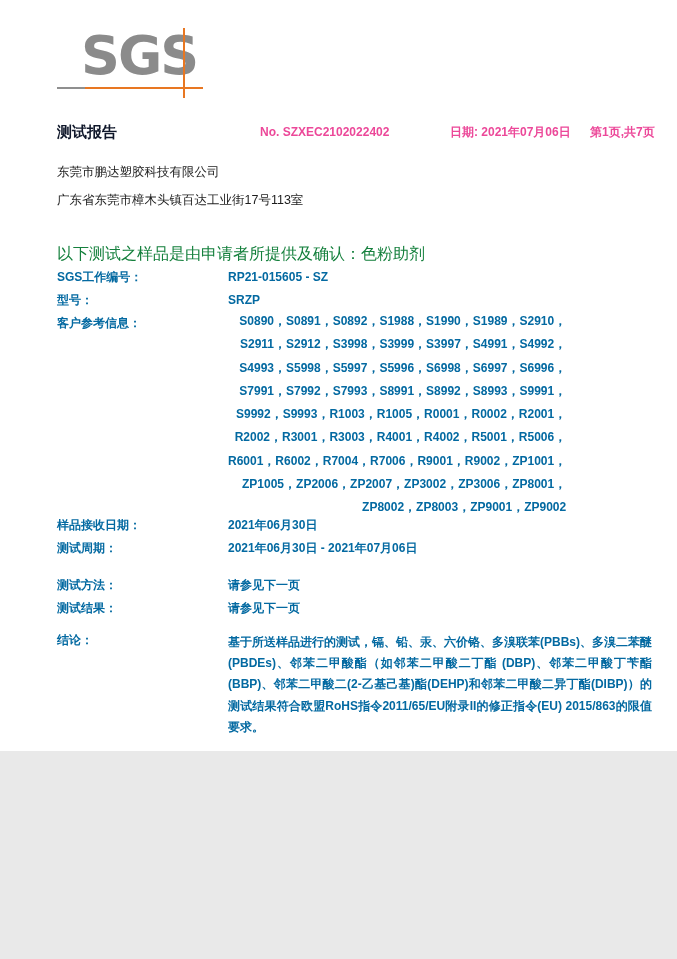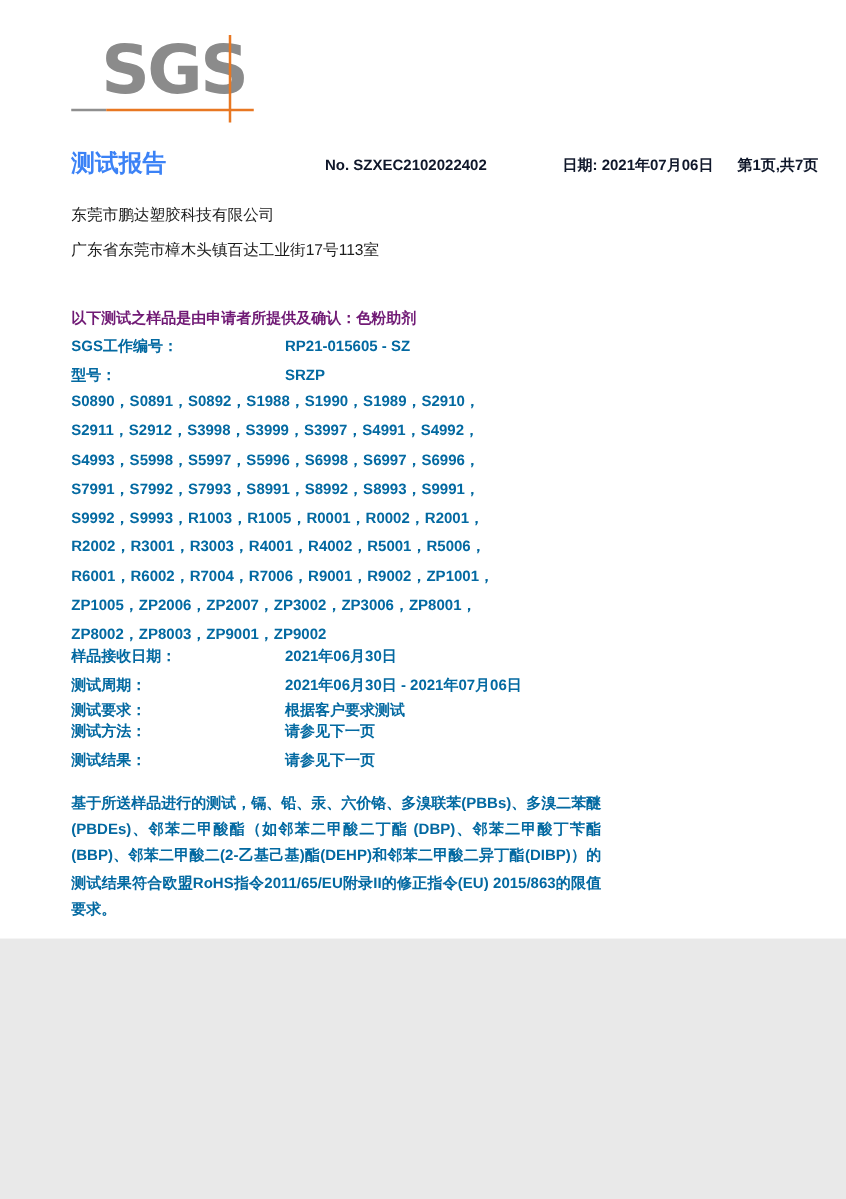--- a/index.html
+++ b/index.html
@@ -12,34 +12,34 @@
   .logo-text{
     position:absolute;left:81px;top:24px;
     font-family:"DejaVu Sans","Liberation Sans",sans-serif;
     font-weight:bold;font-size:54px;line-height:64px;letter-spacing:-2px;
     color:#8b8b8b;
   }
   .logo-underline-grey{position:absolute;left:57px;top:87px;width:28px;height:2px;background:#8f8f8f;}
   .logo-underline-orange{position:absolute;left:85px;top:87px;width:118px;height:2px;background:#e87722;}
   .logo-vline{position:absolute;left:183px;top:28px;width:2px;height:70px;background:#e87722;}
   
-  .report-title{position:absolute;left:57px;top:121px;font-size:19px;font-weight:bold;line-height:22px;color:#3b82f6;}
-  .hdr{position:absolute;top:124px;font-size:12px;font-weight:600;line-height:16px;color:#0f172a;padding-left:32px;}
+  .report-title{position:absolute;left:57px;top:121px;font-size:15px;font-weight:bold;line-height:22px;color:#0f172a;}
+  .hdr{position:absolute;top:124px;font-size:12px;font-weight:600;line-height:16px;color:#ec4899;padding-left:32px;}
   .hdr-no{left:228px;}
   .hdr-date{left:418px;}
   .hdr-pages{left:558px;}
   
   .applicant{position:absolute;left:57px;top:159px;font-size:12.5px;font-weight:400;line-height:27.5px;color:#1d1d1d;}
   
   .row{position:absolute;left:57px;display:flex;font-size:12px;font-weight:600;color:#0369a1;line-height:16px;}
   .row .lbl{width:171px;flex:0 0 171px;}
   .row .val{white-space:nowrap;}
-  .statement{position:absolute;left:57px;top:246px;font-size:12px;font-weight:700;color:#701a75;line-height:16px;}
+  .statement{position:absolute;left:57px;top:246px;font-size:16px;font-weight:400;color:#15803d;line-height:16px;}
   .ref-lines{line-height:23.3px;}
-  .ref-lines span{display:block;white-space:nowrap;}
+  .ref-lines span{display:block;white-space:nowrap;text-align:right;}
   .conclusion .val{white-space:normal;width:424px;line-height:21.2px;text-align:justify;}
   
   .legal{
     position:absolute;left:181px;top:836px;width:494px;
     font-size:6.4px;line-height:6.95px;color:#3d3d3d;text-align:justify;font-weight:500;
   }
   .legal .lnk{text-decoration:underline;}
   .attention{
     position:absolute;left:181px;top:904px;width:494px;
     font-size:6.6px;line-height:7.2px;font-weight:bold;color:#e55f10;
@@ -87,20 +87,21 @@
     <div class="lbl">SGS工作编号：</div>
     <div class="val">RP21-015605 - SZ</div>
   </div>
 
   <div class="row" style="top:292px">
     <div class="lbl">型号：</div>
     <div class="val">SRZP</div>
   </div>
 
   <div class="row" style="top:310px">
+    <div class="lbl" style="line-height:16px;padding-top:5px">客户参考信息：</div>
     <div class="val ref-lines">
       <span>S0890，S0891，S0892，S1988，S1990，S1989，S2910，</span>
       <span>S2911，S2912，S3998，S3999，S3997，S4991，S4992，</span>
       <span>S4993，S5998，S5997，S5996，S6998，S6997，S6996，</span>
       <span>S7991，S7992，S7993，S8991，S8992，S8993，S9991，</span>
       <span>S9992，S9993，R1003，R1005，R0001，R0002，R2001，</span>
       <span>R2002，R3001，R3003，R4001，R4002，R5001，R5006，</span>
       <span>R6001，R6002，R7004，R7006，R9001，R9002，ZP1001，</span>
       <span>ZP1005，ZP2006，ZP2007，ZP3002，ZP3006，ZP8001，</span>
       <span>ZP8002，ZP8003，ZP9001，ZP9002</span>
@@ -110,36 +111,33 @@
   <div class="row" style="top:517px">
     <div class="lbl">样品接收日期：</div>
     <div class="val">2021年06月30日</div>
   </div>
 
   <div class="row" style="top:540px">
     <div class="lbl">测试周期：</div>
     <div class="val">2021年06月30日 - 2021年07月06日</div>
   </div>
 
-  <div class="row" style="top:560px">
-    <div class="lbl">测试要求：</div>
-    <div class="val">根据客户要求测试</div>
-  </div>
 
   <div class="row" style="top:577px">
     <div class="lbl">测试方法：</div>
     <div class="val">请参见下一页</div>
   </div>
 
   <div class="row" style="top:600px">
     <div class="lbl">测试结果：</div>
     <div class="val">请参见下一页</div>
   </div>
 
   <div class="row conclusion" style="top:632px">
+    <div class="lbl">结论：</div>
     <div class="val">基于所送样品进行的测试，镉、铅、汞、六价铬、多溴联苯(PBBs)、多溴二苯醚(PBDEs)、邻苯二甲酸酯（如邻苯二甲酸二丁酯 (DBP)、邻苯二甲酸丁苄酯(BBP)、邻苯二甲酸二(2-乙基己基)酯(DEHP)和邻苯二甲酸二异丁酯(DIBP)）的测试结果符合欧盟RoHS指令2011/65/EU附录II的修正指令(EU) 2015/863的限值要求。</div>
   </div>
 
   <div class="legal"><span>Unless otherwise agreed in writing, this document is issued by the Company subject to its General Conditions of Service printed overleaf, available on request or accessible at </span><span class="lnk">http://www.sgs.com/en/Terms-and-Conditions.aspx</span><span> and, for electronic format documents, subject to Terms and Conditions for Electronic Documents at </span><span class="lnk">http://www.sgs.com/en/Terms-and-Conditions/Terms-e-Document.aspx</span><span>. Attention is drawn to the limitation of liability, indemnification and jurisdiction issues defined therein. Any holder of this document is advised that information contained hereon reflects the Company's findings at the time of its intervention only and within the limits of Client's instructions, if any. The Company's sole responsibility is to its Client and this document does not exonerate parties to a transaction from exercising all their rights and obligations under the transaction documents. This document cannot be reproduced except in full, without prior written approval of the Company. Any unauthorized alteration, forgery or falsification of the content or appearance of this document is unlawful and offenders may be prosecuted to the fullest extent of the law. Unless otherwise stated the results shown in this test report refer only to the sample(s) tested.</span></div>
 
   <div class="attention">Attention: To check the authenticity of testing /inspection report &amp; certificate, please contact us at telephone: (86-755) 8307 1443, or email: CN.Doccheck@sgs.com</div>
 
   <div class="footer-vline"></div>
   <div class="addr">
     <div>SGS Bldg, No.4, Jianghao Industrial Park, No.430, Jihua Road, Bantian, Longgang District, Shenzhen, China 518129    t (86-755) 25328888    f (86-755) 83106190    www.sgsgroup.com.cn</div>

